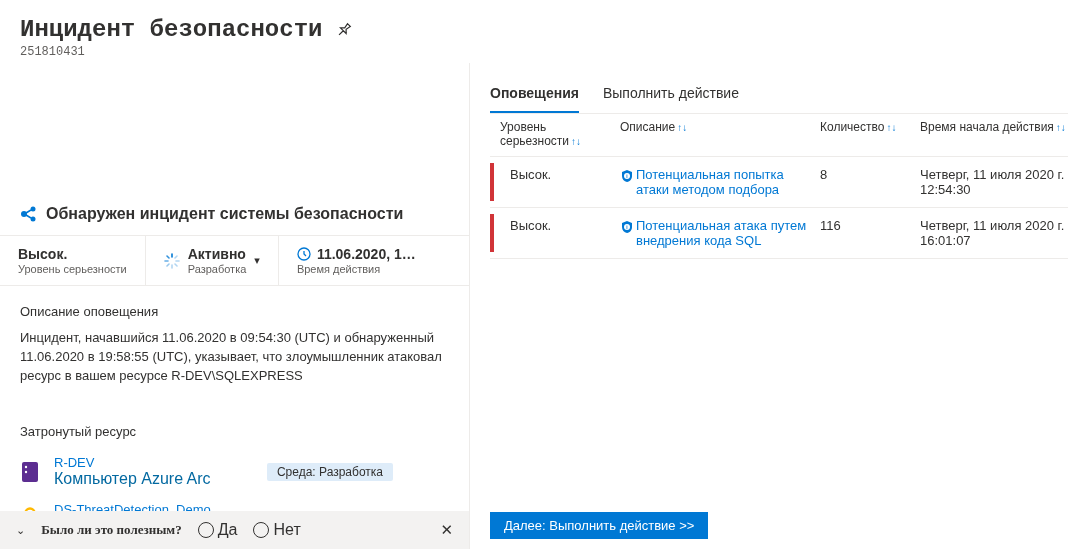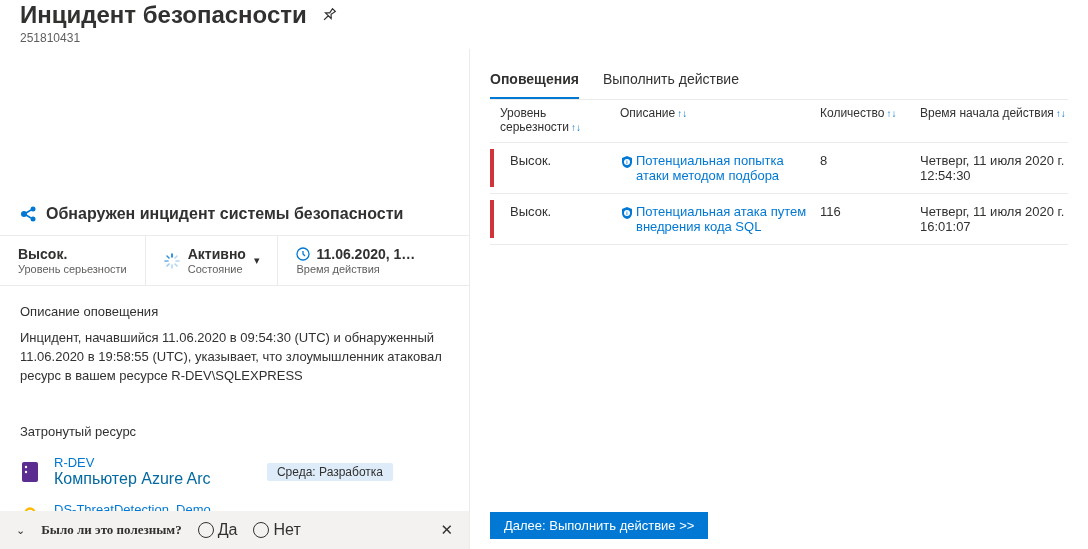--- a/index.html
+++ b/index.html
@@ -1,18 +1,18 @@
 <!DOCTYPE html>
 <html><head>
 <meta charset="utf-8">
 <style>
   * { box-sizing: border-box; margin: 0; padding: 0; }
   body { font-family: "Segoe UI", Arial, sans-serif; font-size: 13px; color: #323130; background: #fff; width: 1088px; height: 549px; overflow: hidden; }
   .page { display: flex; flex-direction: column; height: 100%; }
-  .header { padding: 1px 20px 4px 20px; }
+  .header { padding: 16px 20px 4px 20px; font-family: Liberation Mono, monospace; }
   .title-row { display: flex; align-items: center; gap: 14px; }
   .title { font-size: 24px; font-weight: 600; }
   .pin { font-size: 16px; transform: rotate(45deg); display: inline-block; color: #323130; }
   .subtitle { font-size: 12px; color: #605e5c; margin-top: 2px; }
   .body { display: flex; flex: 1 1 auto; min-height: 0; }
   .left { width: 470px; border-right: 1px solid #edebe9; display: flex; flex-direction: column; position: relative; justify-content: flex-end; }
   .incident-banner { display: flex; align-items: center; gap: 8px; padding: 14px 20px 12px 20px; font-size: 16px; font-weight: 600; border-bottom: 1px solid #edebe9; }
   .status-row { display: flex; border-bottom: 1px solid #edebe9; }
   .status-cell { padding: 10px 18px; border-right: 1px solid #edebe9; flex: 0 0 auto; }
   .status-cell:last-child { border-right: none; flex: 1; }
@@ -102,21 +102,21 @@
                   <line x1="11" y1="11" x2="13" y2="13" opacity=".3"></line>
                   <line x1="3" y1="13" x2="5" y2="11" opacity=".4"></line>
                   <line x1="11" y1="5" x2="13" y2="3" opacity=".3"></line>
                 </g>
               </svg>
           </span>
           <div>
             <div class="status-top">
                 <span>Активно</span>
               </div>
-            <div class="status-sub">Состояние</div>
+            <div class="status-sub">Разработка</div>
           </div>
           <span class="chev">▾</span>
         </div>
         <div class="status-cell">
           <div class="status-top">
             <span>
               <svg width="14" height="14" viewBox="0 0 14 14">
                   <circle cx="7" cy="7" r="6" stroke="#0078d4" fill="none" stroke-width="1.3"></circle>
                   <path d="M7 4 L7 7 L9 9" stroke="#0078d4" fill="none" stroke-width="1.3"></path>
                 </svg>

